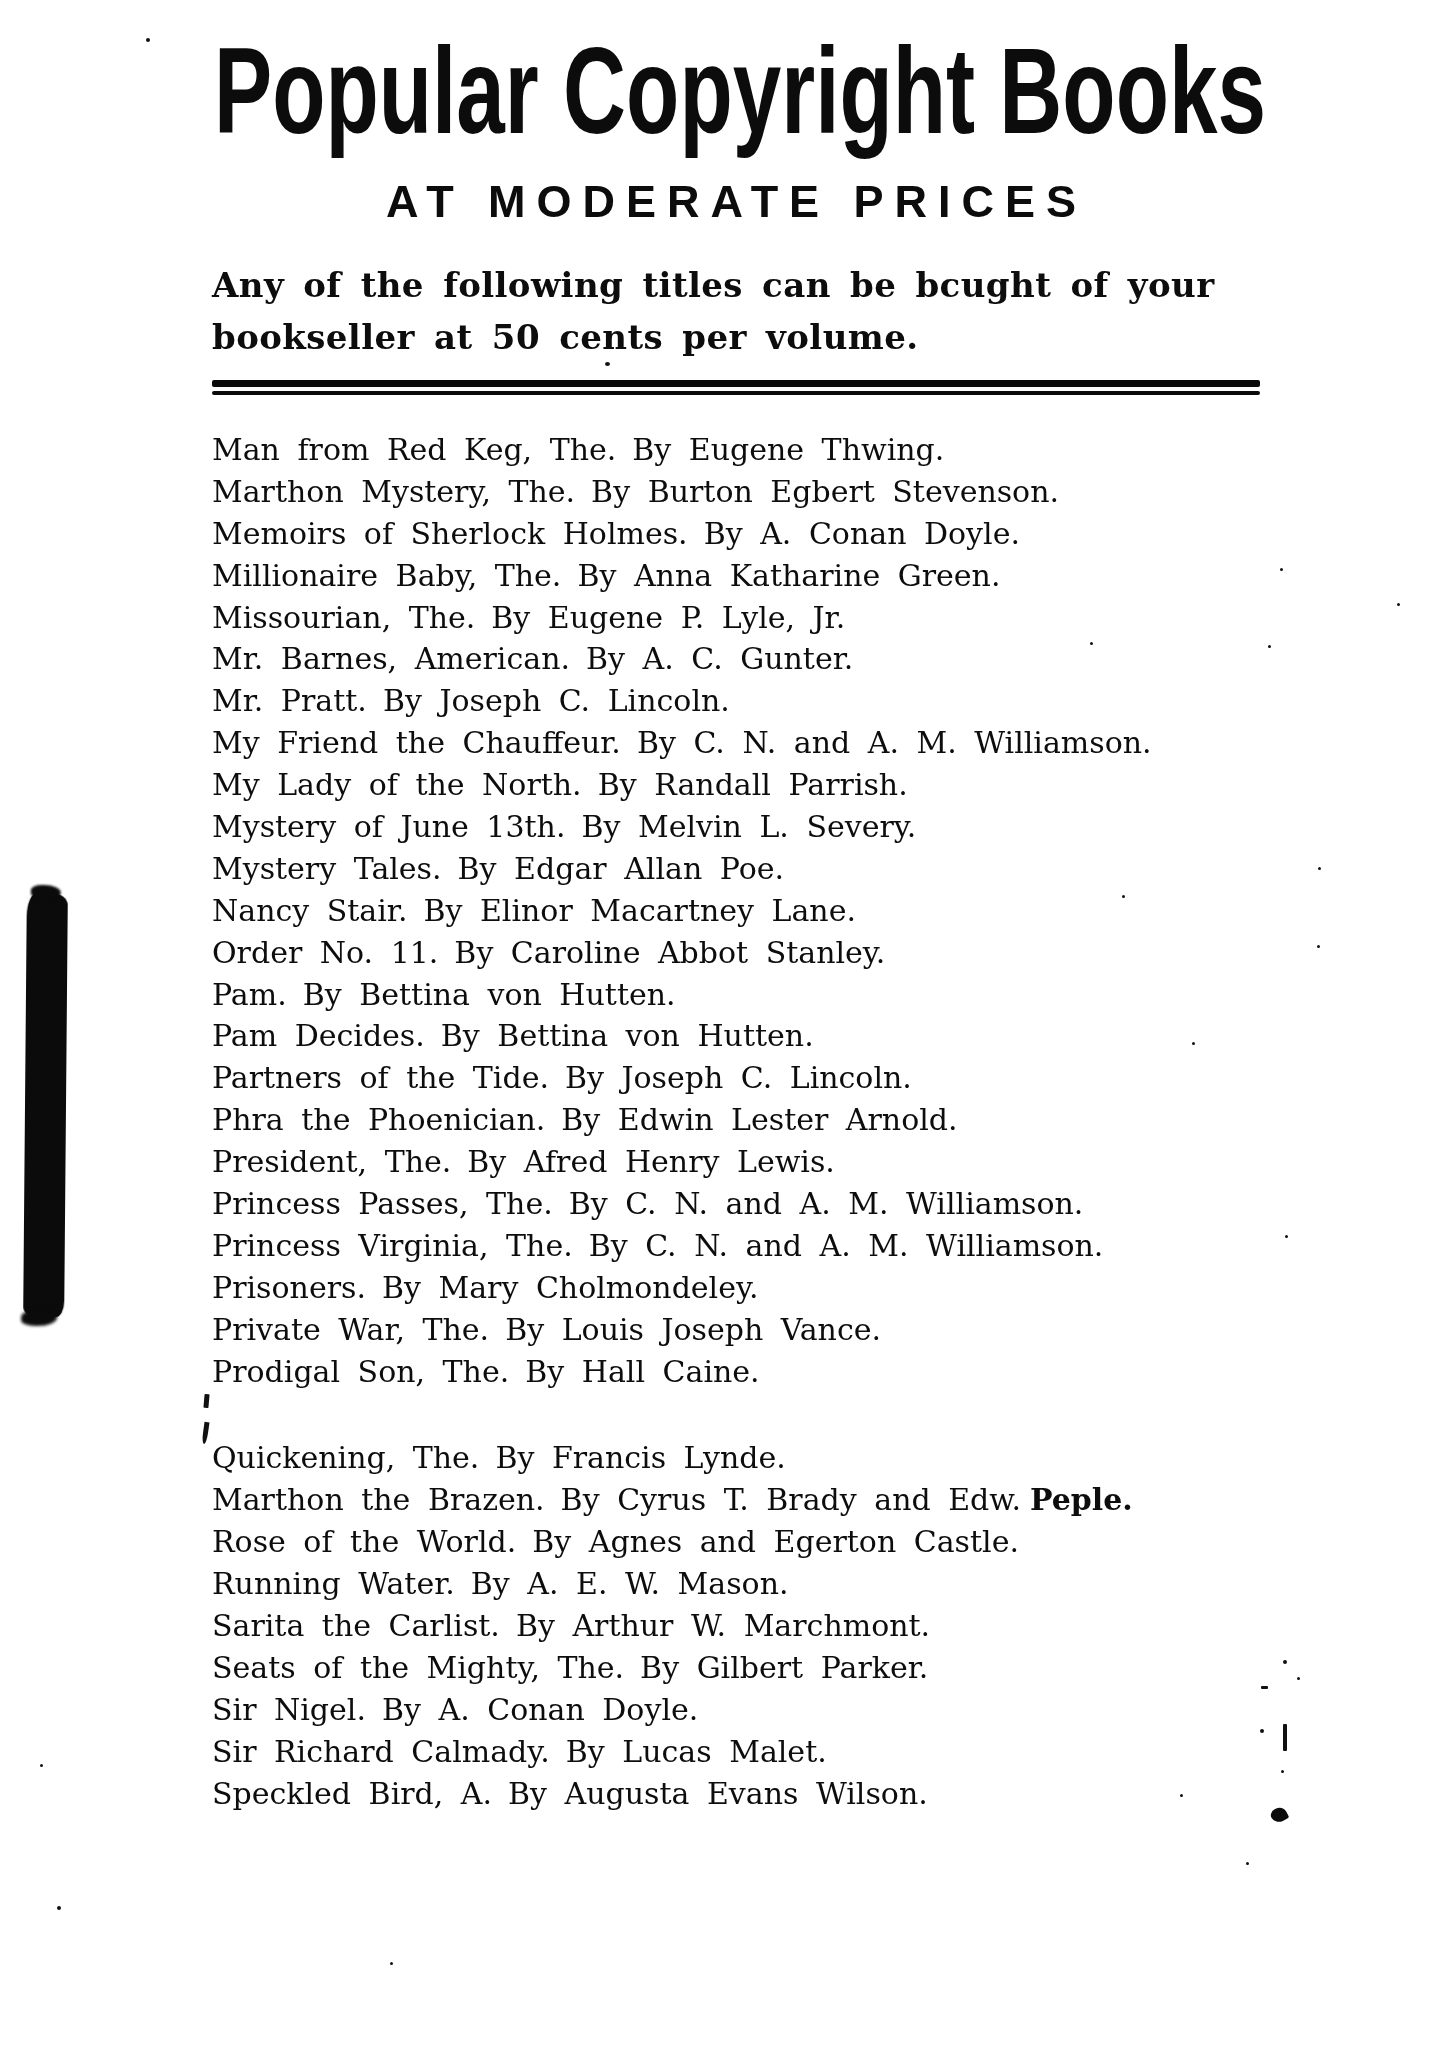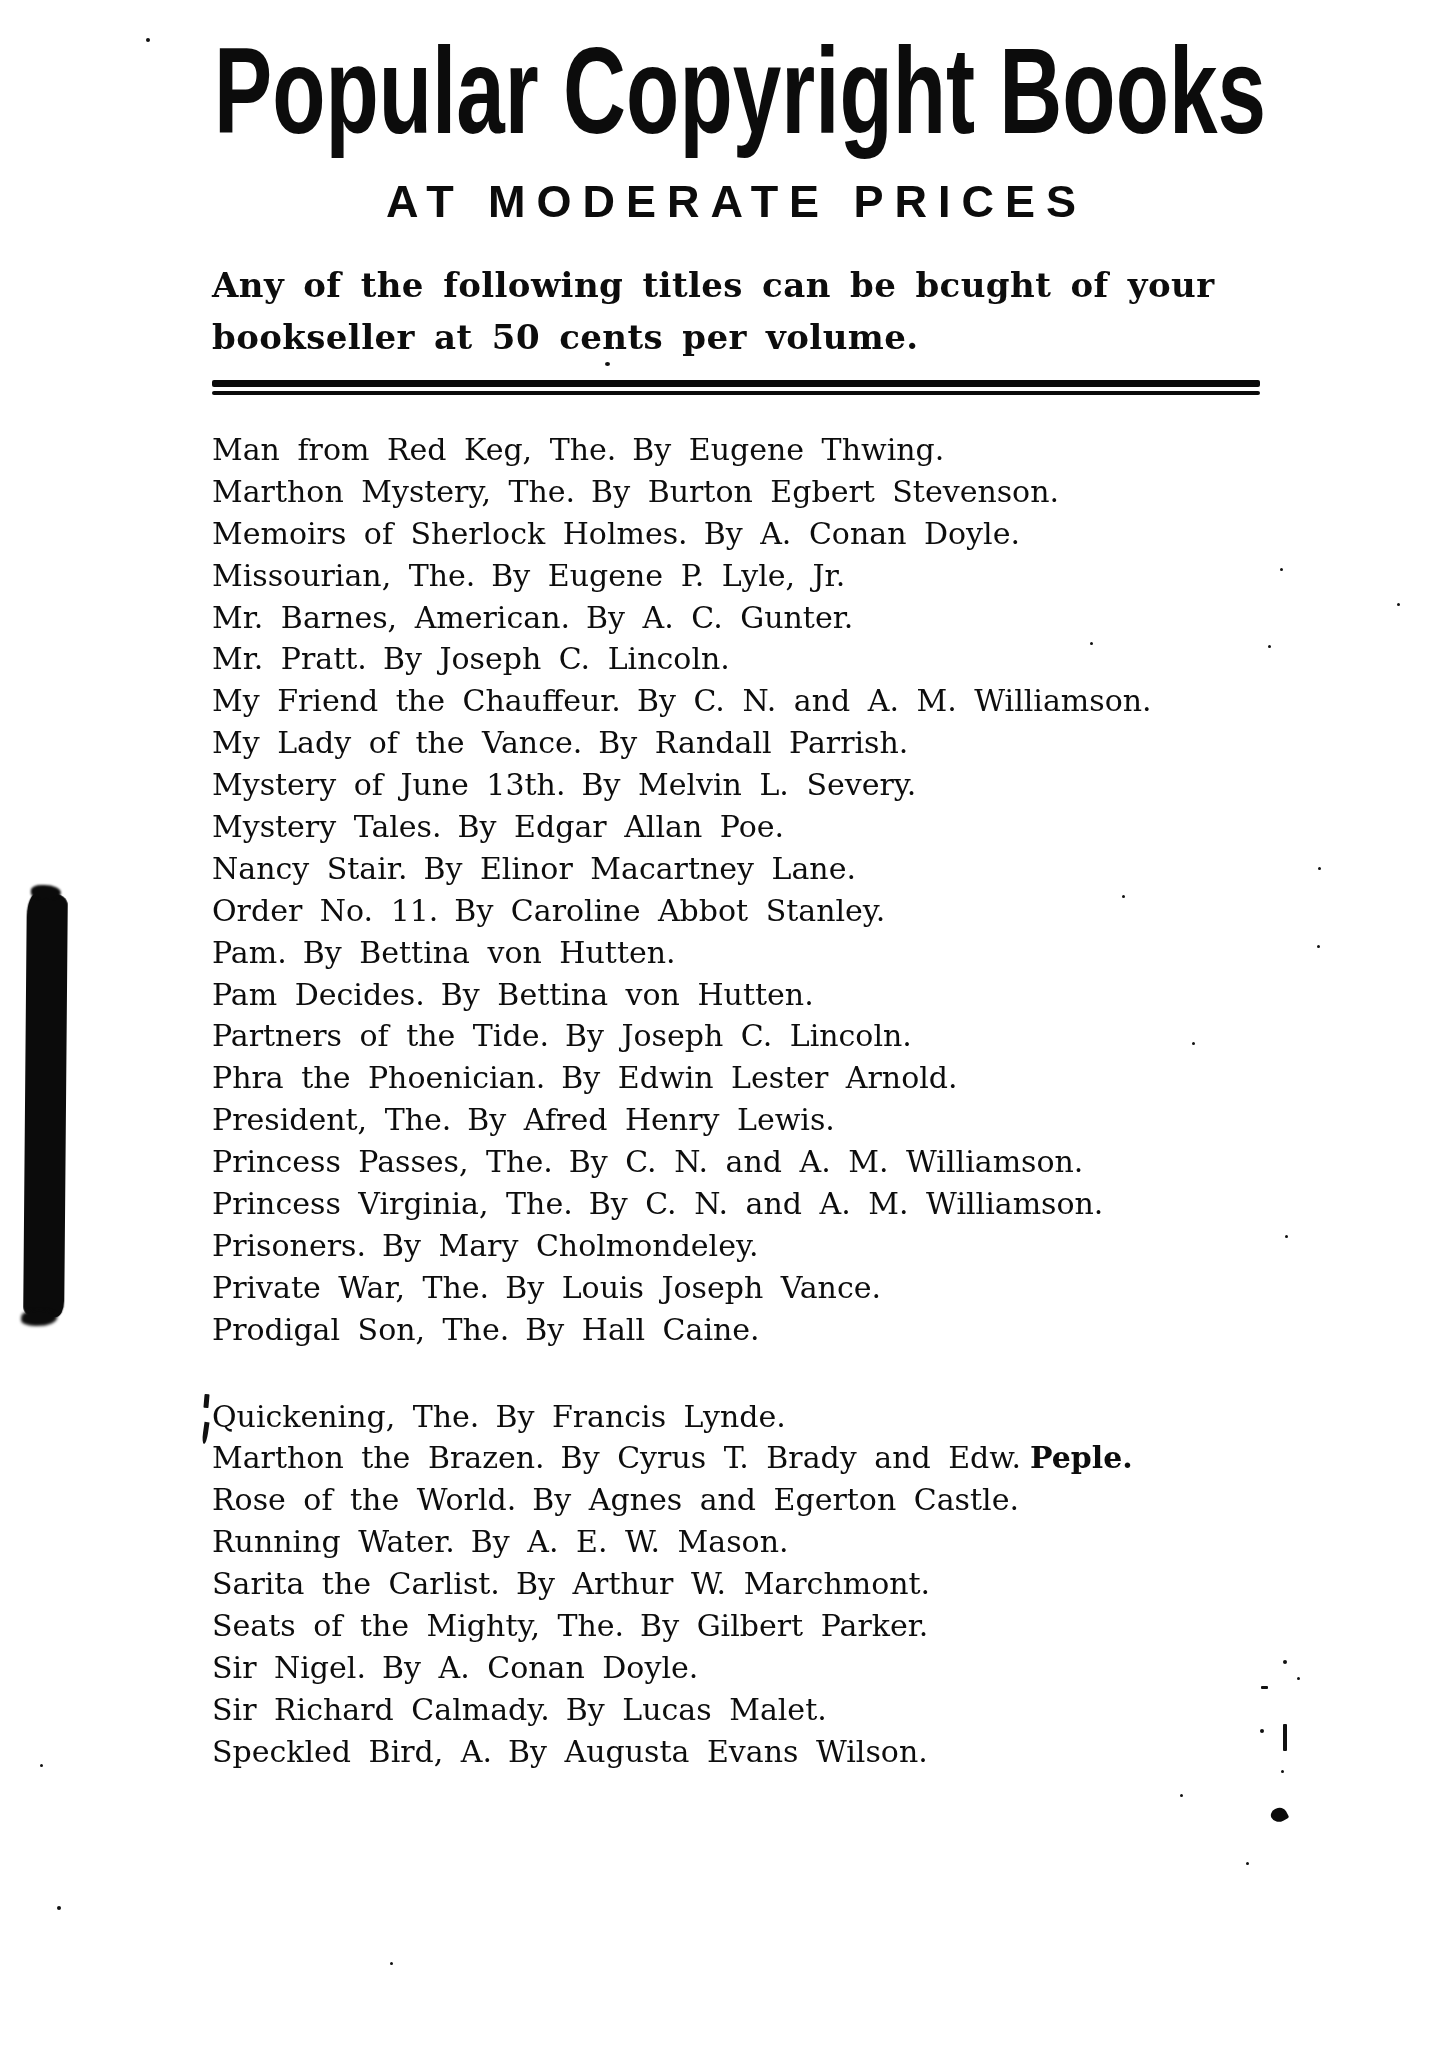--- a/index.html
+++ b/index.html
@@ -102,25 +102,26 @@
 
   <div class="rule">
     <div class="r1"></div>
     <div class="r2"></div>
   </div>
 
   <ul class="book-list">
       <li><span class="t">Man from Red Keg, The.</span><span class="a">By Eugene Thwing.</span></li>
       <li><span class="t">Marthon Mystery, The.</span><span class="a">By Burton Egbert Stevenson.</span></li>
       <li><span class="t">Memoirs of Sherlock Holmes.</span><span class="a">By A. Conan Doyle.</span></li>
+      <li><span class="t">Millionaire Baby, The.</span><span class="a">By Anna Katharine Green.</span></li>
       <li><span class="t">Missourian, The.</span><span class="a">By Eugene P. Lyle, Jr.</span></li>
       <li><span class="t">Mr. Barnes, American.</span><span class="a">By A. C. Gunter.</span></li>
       <li><span class="t">Mr. Pratt.</span><span class="a">By Joseph C. Lincoln.</span></li>
       <li><span class="t">My Friend the Chauffeur.</span><span class="a">By C. N. and A. M. Williamson.</span></li>
-      <li><span class="t">My Lady of the Vance.</span><span class="a">By Randall Parrish.</span></li>
+      <li><span class="t">My Lady of the North.</span><span class="a">By Randall Parrish.</span></li>
       <li><span class="t">Mystery of June 13th.</span><span class="a">By Melvin L. Severy.</span></li>
       <li><span class="t">Mystery Tales.</span><span class="a">By Edgar Allan Poe.</span></li>
       <li><span class="t">Nancy Stair.</span><span class="a">By Elinor Macartney Lane.</span></li>
       <li><span class="t">Order No. 11.</span><span class="a">By Caroline Abbot Stanley.</span></li>
       <li><span class="t">Pam.</span><span class="a">By Bettina von Hutten.</span></li>
       <li><span class="t">Pam Decides.</span><span class="a">By Bettina von Hutten.</span></li>
       <li><span class="t">Partners of the Tide.</span><span class="a">By Joseph C. Lincoln.</span></li>
       <li><span class="t">Phra the Phoenician.</span><span class="a">By Edwin Lester Arnold.</span></li>
       <li><span class="t">President, The.</span><span class="a">By Afred Henry Lewis.</span></li>
       <li><span class="t">Princess Passes, The.</span><span class="a">By C. N. and A. M. Williamson.</span></li>

